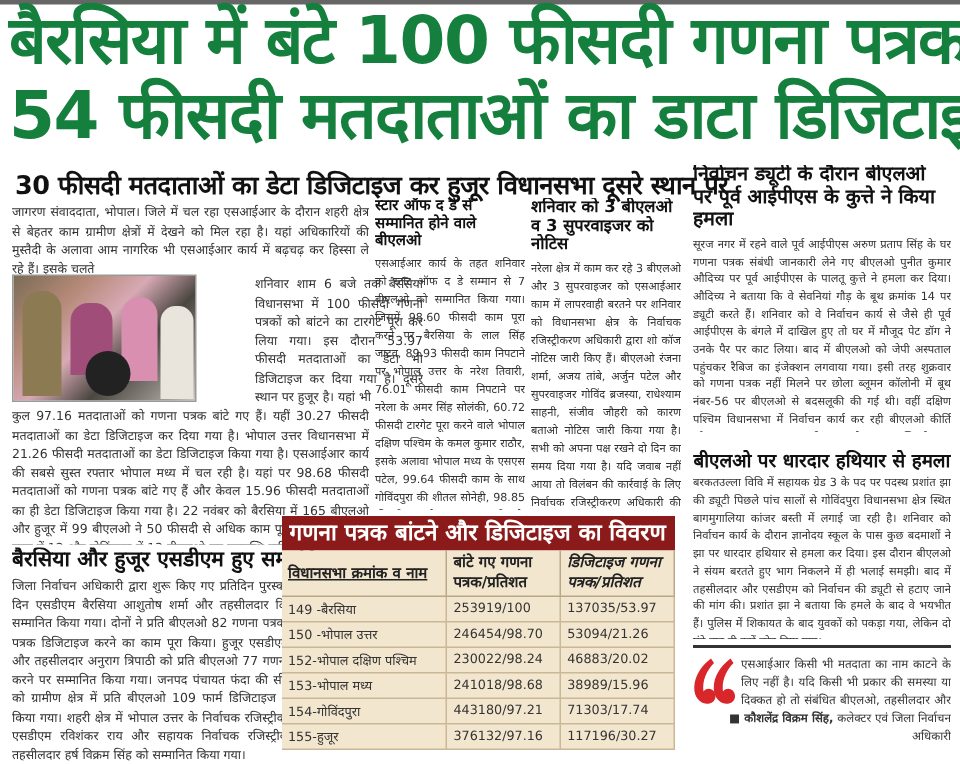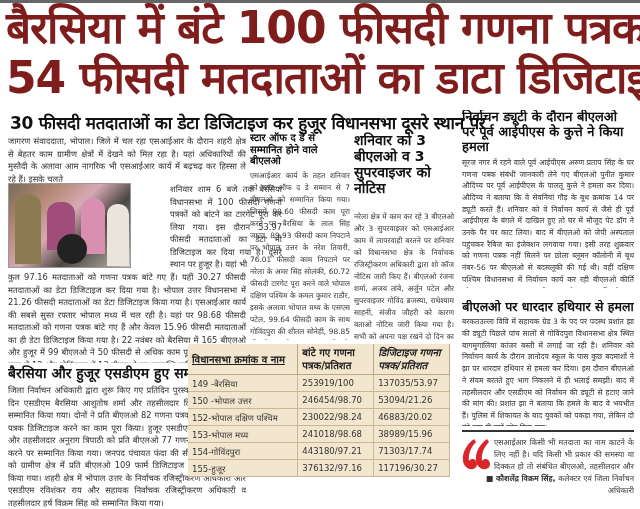--- a/index.html
+++ b/index.html
@@ -1,18 +1,18 @@
 <!DOCTYPE html>
 <html><head>
 <meta charset="utf-8">
 <style>
   html,body{margin:0;padding:0;background:#fff;}
   body{width:640px;height:509px;overflow:hidden;position:relative;font-family:"DejaVu Sans","Liberation Sans",sans-serif;color:#222;}
   .topline{position:absolute;left:0;top:0;width:640px;height:3px;background:#666;}
-  .headline{position:absolute;left:6px;width:630px;font-family:"DejaVu Sans",sans-serif;font-weight:bold;color:#7f1d1d;letter-spacing:-1px;white-space:nowrap;line-height:1;}
+  .headline{position:absolute;left:6px;width:630px;font-family:"DejaVu Sans",sans-serif;font-weight:bold;color:#15803d;letter-spacing:-1px;white-space:nowrap;line-height:1;}
   .hl1{top:6px;font-size:44px;}
   .hl2{top:56px;font-size:44px;}
   .col{position:absolute;overflow:hidden;}
   .sub{font-weight:bold;color:#111;white-space:nowrap;line-height:1.15;}
   .body{font-size:8.3px;line-height:12.5px;color:#333;text-align:justify;margin:0;}
   .deck{position:absolute;left:10px;top:111px;width:440px;font-size:17px;font-weight:bold;white-space:nowrap;color:#111;letter-spacing:-0.3px;}
   .photo{position:absolute;left:8px;top:183px;width:121px;height:83px;background:linear-gradient(135deg,#7a6b55 0%,#b58a78 25%,#d7a9b4 45%,#4a4640 65%,#8f8a82 85%,#c9c2b8 100%);border:1px solid #999;overflow:hidden;}
   .photo .p1{position:absolute;left:6px;top:10px;width:26px;height:70px;background:#8b7a52;border-radius:12px 12px 0 0;}
   .photo .p2{position:absolute;left:38px;top:18px;width:28px;height:48px;background:#a04d7a;border-radius:12px 12px 0 0;}
   .photo .p3{position:absolute;left:72px;top:14px;width:24px;height:56px;background:#d98fb0;border-radius:12px 12px 0 0;}
@@ -61,25 +61,26 @@
   <div class="sub" style="font-size:14px;margin-bottom:3px;">बैरसिया और हुजूर एसडीएम हुए सम्मानित</div>
   <p class="body">जिला निर्वाचन अधिकारी द्वारा शुरू किए गए प्रतिदिन पुरस्कार योजना में पहले दिन एसडीएम बैरसिया आशुतोष शर्मा और तहसीलदार दिलीप चौरसिया को सम्मानित किया गया। दोनों ने प्रति बीएलओ 82 गणना पत्रकों के मान से गणना पत्रक डिजिटाइज करने का काम पूरा किया। हुजूर एसडीएम विनोद सोनकिया और तहसीलदार अनुराग त्रिपाठी को प्रति बीएलओ 77 गणना पत्रक डिजिटाइज करने पर सम्मानित किया गया। जनपद पंचायत फंदा की सीईओ शिवानी मिश्रा को ग्रामीण क्षेत्र में प्रति बीएलओ 109 फार्म डिजिटाइज करने पर सम्मानित किया गया। शहरी क्षेत्र में भोपाल उत्तर के निर्वाचक रजिस्ट्रीकरण अधिकारी और एसडीएम रविशंकर राय और सहायक निर्वाचक रजिस्ट्रीकरण अधिकारी व तहसीलदार हर्ष विक्रम सिंह को सम्मानित किया गया।</p>
 </div>
 
 <div class="col" style="left:250px;top:132px;width:100px;height:208px;">
   <div class="sub" style="font-size:10px;white-space:normal;margin-bottom:3px;">स्टार ऑफ द डे से सम्मानित होने वाले बीएलओ</div>
   <p class="body" style="font-size:7.4px;line-height:12px;">एसआईआर कार्य के तहत शनिवार को स्टार ऑफ द डे सम्मान से 7 बीएलओ को सम्मानित किया गया। जिसमें 98.60 फीसदी काम पूरा करने पर बैरसिया के लाल सिंह जाटव, 89.93 फीसदी काम निपटाने पर भोपाल उत्तर के नरेश तिवारी, 76.01 फीसदी काम निपटाने पर नरेला के अमर सिंह सोलंकी, 60.72 फीसदी टारगेट पूरा करने वाले भोपाल दक्षिण पश्चिम के कमल कुमार राठौर, इसके अलावा भोपाल मध्य के एसएस पटेल, 99.64 फीसदी काम के साथ गोविंदपुरा की शीतल सोनेही, 98.85 फीसदी काम के साथ हुजूर ग्रामीण के सुरेश वर्मा को सम्मानित किया गया।</p>
 </div>
 
 <div class="col" style="left:354px;top:132px;width:100px;height:208px;">
-  <div class="sub" style="font-size:14px;white-space:normal;margin-bottom:15px;">शनिवार को 3 बीएलओ व 3 सुपरवाइजर को नोटिस</div>
+  <div class="sub" style="font-size:11px;white-space:normal;margin-bottom:3px;">शनिवार को 3 बीएलओ व 3 सुपरवाइजर को नोटिस</div>
   <p class="body" style="font-size:7.4px;line-height:12px;">नरेला क्षेत्र में काम कर रहे 3 बीएलओ और 3 सुपरवाइजर को एसआईआर काम में लापरवाही बरतने पर शनिवार को विधानसभा क्षेत्र के निर्वाचक रजिस्ट्रीकरण अधिकारी द्वारा शो कॉज नोटिस जारी किए हैं। बीएलओ रंजना शर्मा, अजय तांबे, अर्जुन पटेल और सुपरवाइजर गोविंद ब्रजस्या, राधेश्याम साहनी, संजीव जौहरी को कारण बताओ नोटिस जारी किया गया है। सभी को अपना पक्ष रखने दो दिन का समय दिया गया है। यदि जवाब नहीं आया तो विलंबन की कार्रवाई के लिए निर्वाचक रजिस्ट्रीकरण अधिकारी की ओर से प्रस्ताव कलेक्टर कौशलेंद्र विक्रम सिंह को भेजा जाएगा।</p>
 </div>
 
 <div class="table-box">
+  <div class="table-title">गणना पत्रक बांटने और डिजिटाइज का विवरण</div>
   <table>
     <thead>
       <tr>
         <th style="width:42%;text-decoration:underline;">विधानसभा क्रमांक व नाम</th>
         <th style="width:29%;">बांटे गए गणना पत्रक/प्रतिशत</th>
         <th style="width:29%;font-style:italic;">डिजिटाइज गणना पत्रक/प्रतिशत</th>
       </tr>
     </thead>
     <tbody>
       <tr>

